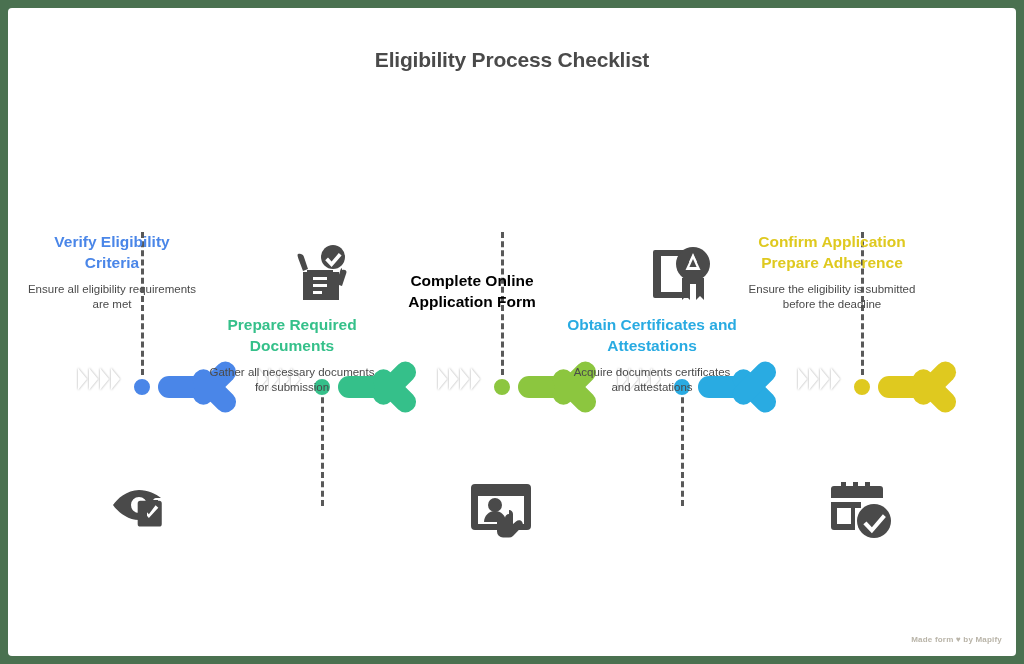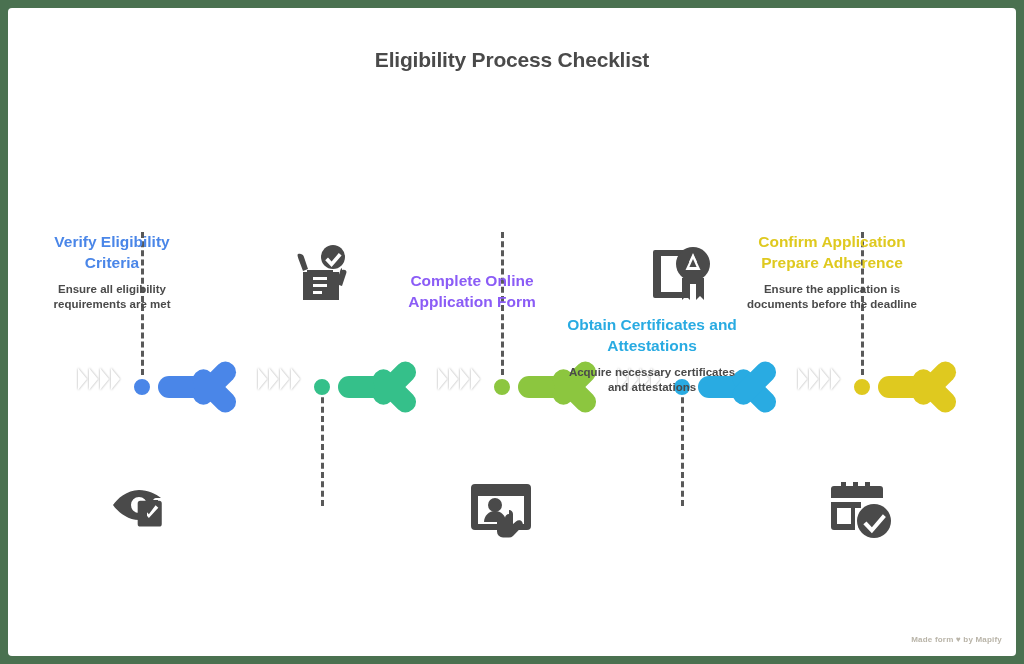--- a/index.html
+++ b/index.html
@@ -124,21 +124,21 @@
   .txt.above { bottom: 372px; }
   .txt.below { top: 294px; }
   .heading {
     font-size: 15.5px;
     font-weight: bold;
     line-height: 21px;
   }
   .desc {
     margin-top: 9px;
     font-size: 11.5px;
-    font-weight: bold;
+    font-weight: normal;
     line-height: 15px;
     color: #4a4a4a;
   }
 
   
   .icon {
     position: absolute;
     left: 14px;
     width: 86px;
     height: 72px;
@@ -215,20 +215,24 @@
     <div class="node" style="background:#35c08a"></div>
 
     <div class="arrow">
       <div class="shaft" style="background:#35c08a"></div>
       <div class="headwrap">
         <div class="bar b1" style="background:#35c08a"></div>
         <div class="bar b2" style="background:#35c08a"></div>
       </div>
     </div>
 
+    <div class="txt below">
+      <div class="heading" style="color:#35c08a">Prepare Required Documents</div>
+      <div class="desc">Gather all necessary documents for submission</div>
+    </div>
 
     <div class="icon up">
       <svg viewBox="0 0 64 64" aria-hidden="true">
       <circle cx="44" cy="15" r="12"></circle>
       <path d="M39 15.6l3.6 3.8 7.2-8.3 2.8 2.4-10 11.4-6.4-6.6z" fill="#fff"></path>
       <path d="M9 12c2.6-1 5 .2 5.8 2.6L19 27l-5 2-4.6-12.2C8.8 14.6 8 13 9 12z"></path>
       <path d="M18 28h26v30H18z"></path>
       <path d="M24 35h14v3H24zm0 7h14v3H24zm0 7h9v3h-9z" fill="#fff"></path>
       <path d="M53 28c2.6-1 5 .2 4.4 2.8L53 44l-6-2 4-12.6c.4-1.6 1-3 2-3.4z"></path>
       <path d="M14 30h6v28h-6zm30 0h6v28h-6z"></path>
@@ -249,21 +253,21 @@
 
     <div class="arrow">
       <div class="shaft" style="background:#8cc63f"></div>
       <div class="headwrap">
         <div class="bar b1" style="background:#8cc63f"></div>
         <div class="bar b2" style="background:#8cc63f"></div>
       </div>
     </div>
 
     <div class="txt above">
-      <div class="heading" style="color:#8b5cf6">Complete Online Application Form</div>
+      <div class="heading" style="color:#000000">Complete Online Application Form</div>
     </div>
 
     <div class="icon down">
       <svg viewBox="0 0 64 64" aria-hidden="true">
       <path d="M6 8h52a4 4 0 0 1 4 4v38a4 4 0 0 1-4 4H6a4 4 0 0 1-4-4V12a4 4 0 0 1 4-4zm3 12v28h46V20z"></path>
       <circle cx="10" cy="14" r="2.2"></circle>
             <circle cx="17" cy="14" r="2.2"></circle>
             <circle cx="24" cy="14" r="2.2"></circle>
       <circle cx="26" cy="29" r="7"></circle>
       <path d="M15 46c0-6.2 5-11 11-11s11 4.8 11 11z"></path>
@@ -286,21 +290,21 @@
     <div class="arrow">
       <div class="shaft" style="background:#29abe2"></div>
       <div class="headwrap">
         <div class="bar b1" style="background:#29abe2"></div>
         <div class="bar b2" style="background:#29abe2"></div>
       </div>
     </div>
 
     <div class="txt below">
       <div class="heading" style="color:#29abe2">Obtain Certificates and Attestations</div>
-      <div class="desc">Acquire necessary certificates and attestations</div>
+      <div class="desc">Acquire documents certificates and attestations</div>
     </div>
 
     <div class="icon up">
       <svg viewBox="0 0 64 64" aria-hidden="true">
       <path d="M6 8h34v6H12v36h28v6H6a2 2 0 0 1-2-2V10a2 2 0 0 1 2-2z"></path>
       <path d="M4 22h8v4H4zm0 10h8v4H4z"></path>
       <circle cx="44" cy="22" r="17"></circle>
       <path d="M44 11l4 9h-8z" fill="#fff"></path>
       <path d="M44 12l7.5 16H36.5z" fill="#fff"></path>
       <path d="M44 17l3.6 8h-7.2z"></path>
@@ -324,21 +328,21 @@
     <div class="arrow">
       <div class="shaft" style="background:#dfc91f"></div>
       <div class="headwrap">
         <div class="bar b1" style="background:#dfc91f"></div>
         <div class="bar b2" style="background:#dfc91f"></div>
       </div>
     </div>
 
     <div class="txt above">
       <div class="heading" style="color:#dfc91f">Confirm Application Prepare Adherence</div>
-      <div class="desc">Ensure the application is documents before the deadline</div>
+      <div class="desc">Ensure the eligibility is submitted before the deadline</div>
     </div>
 
     <div class="icon down">
       <svg viewBox="0 0 64 64" aria-hidden="true">
       <path d="M12 6h5v8h-5zm12 0h5v8h-5zm12 0h5v8h-5z"></path>
       <path d="M5 10h6v6H5zm0 0h46a3 3 0 0 1 3 3v9H2v-9a3 3 0 0 1 3-3z"></path>
       <path d="M2 26h30v6h-6v22H5a3 3 0 0 1-3-3z"></path>
       <path d="M8 32h14v16H8z" fill="#fff"></path>
       <circle cx="45" cy="45" r="17"></circle>
       <path d="M37.5 45.5l5.4 5.8 11-13 3 2.6-14 16.4-8.6-9z" fill="#fff"></path>

